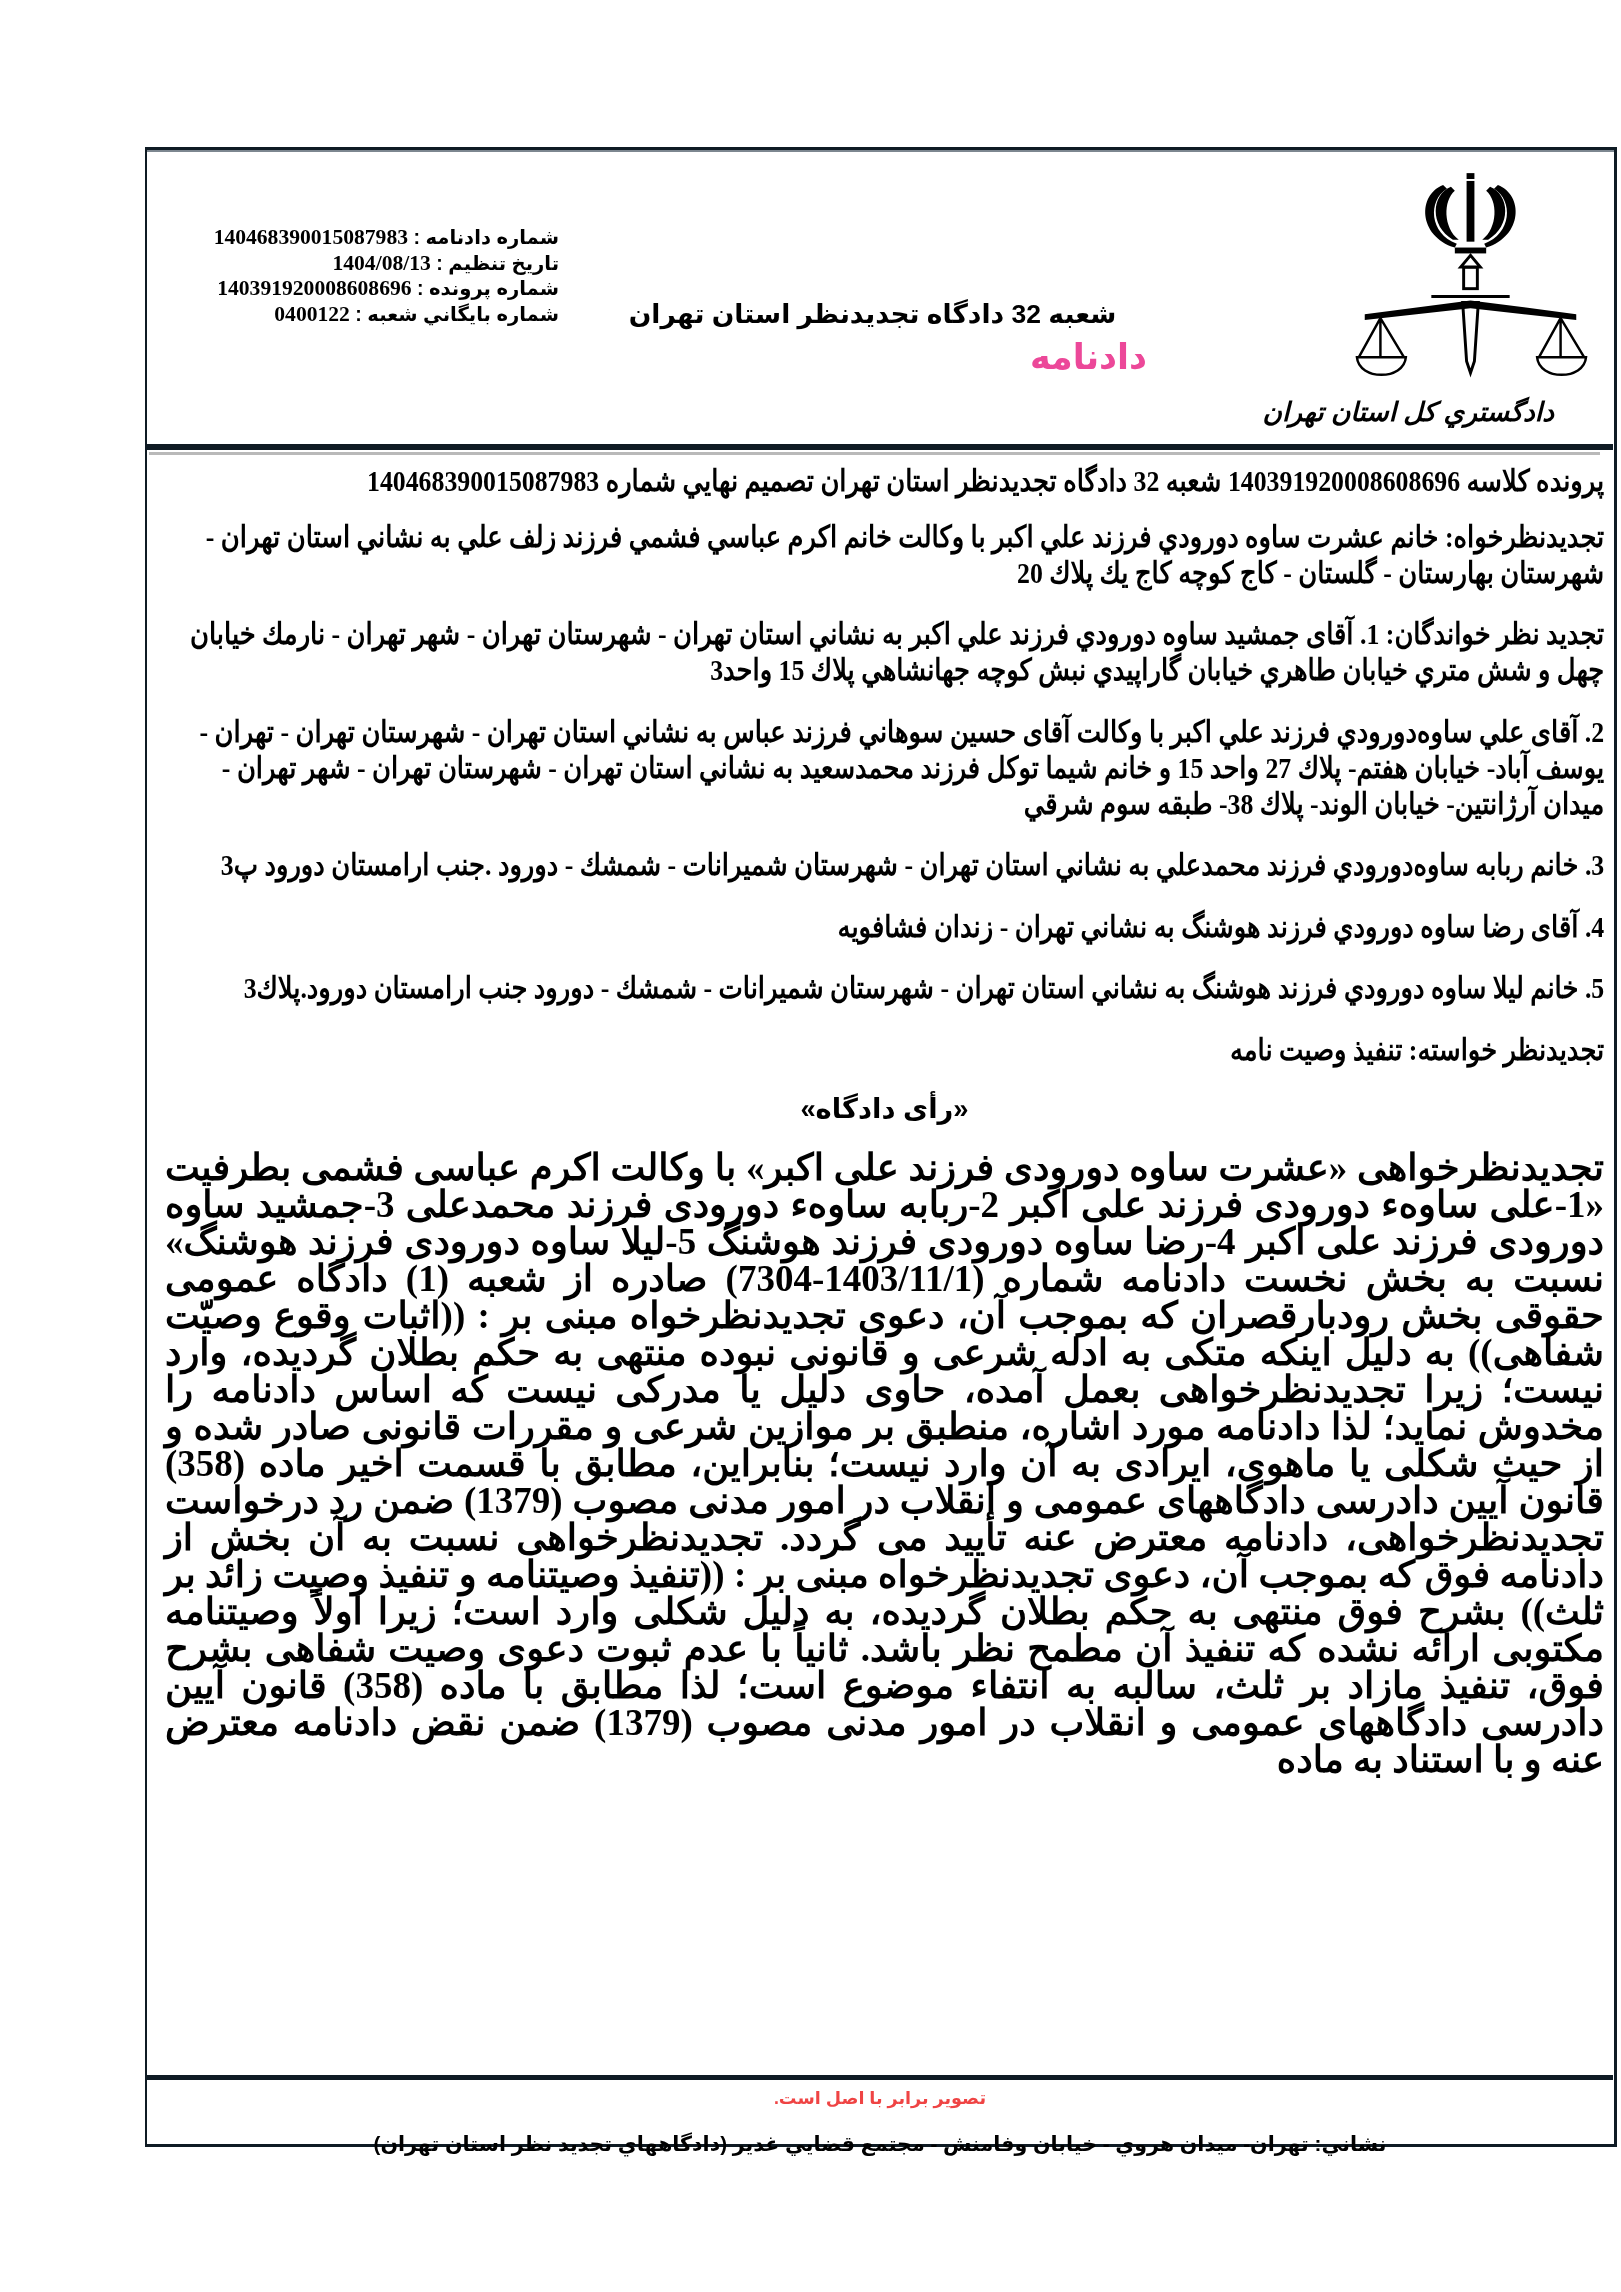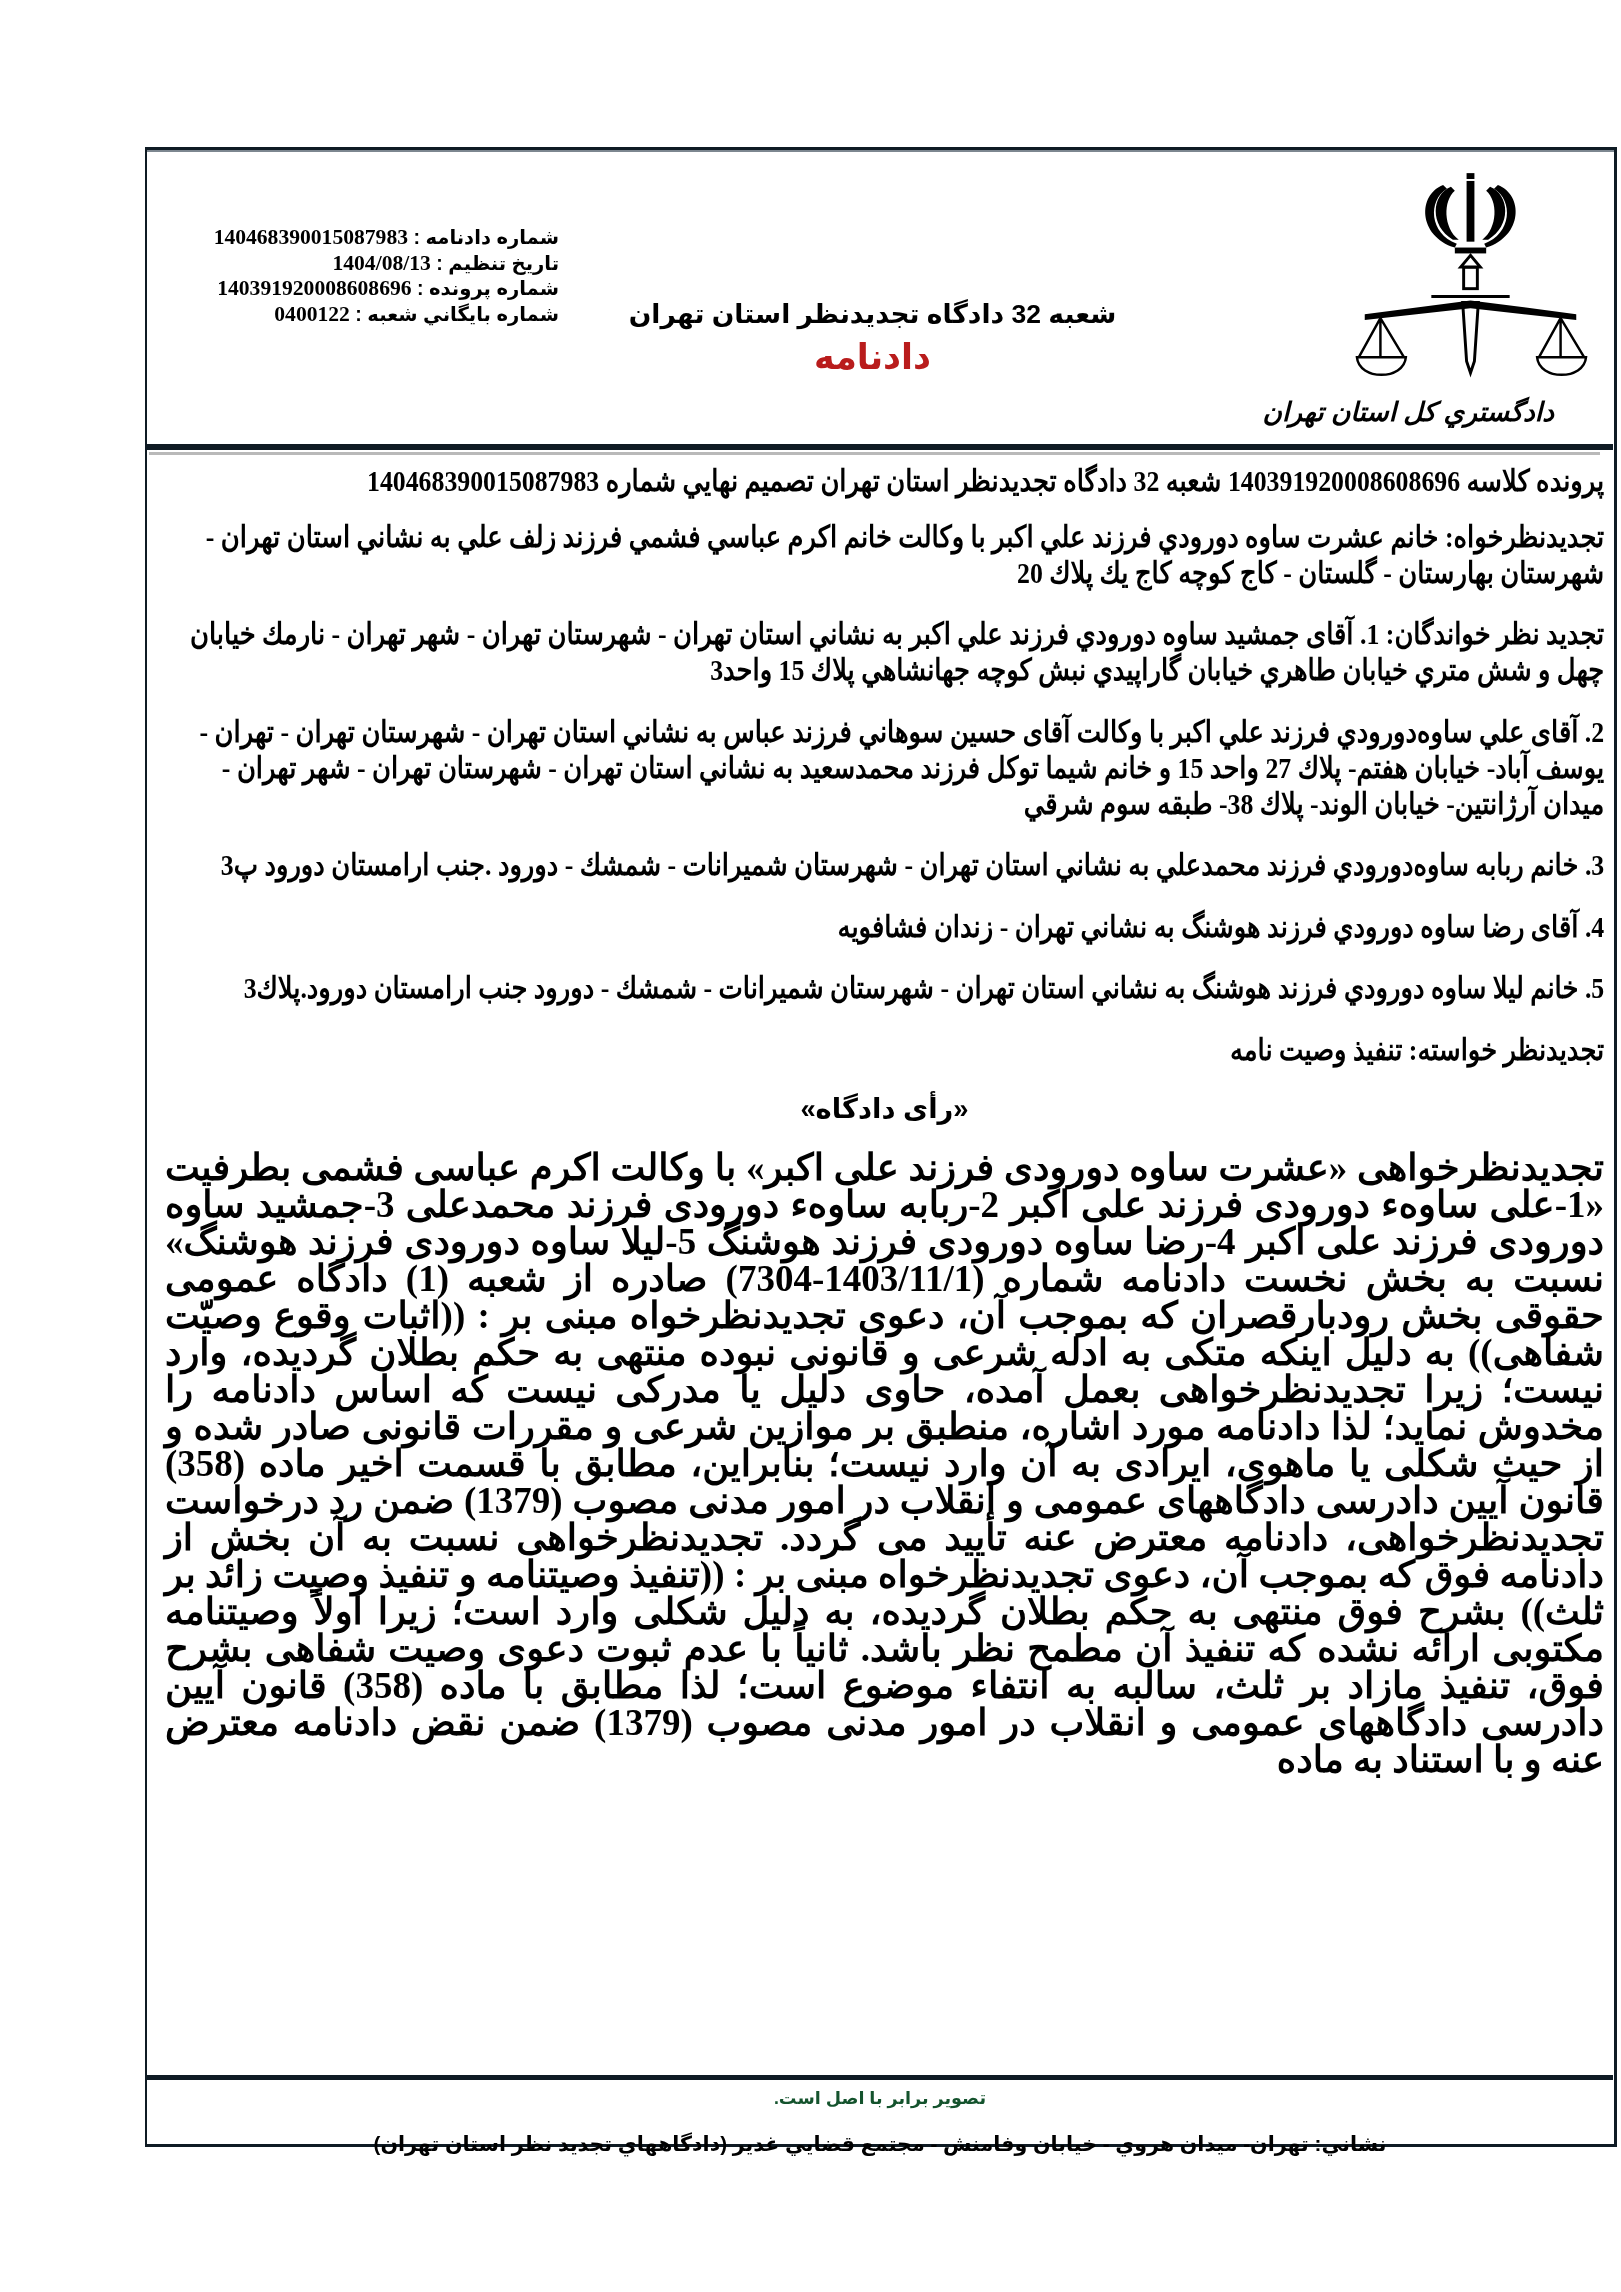--- a/index.html
+++ b/index.html
@@ -20,22 +20,22 @@
 
   .emblem { position: absolute; right: 25.5px; top: 13.7px; width: 235px; height: 216px; }
   .emblem svg { width: 100%; height: 100%; }
   .org-name { position: absolute; right: 59px; top: 245px; font-size: 26.5px; font-weight: bold;
               direction: rtl; white-space: nowrap; font-style: italic; }
 
   .verse { position: absolute; left: 0; right: 0; top: 41px; text-align: center;
            font-size: 20.6px; font-weight: bold; direction: rtl; padding-left: 39px; }
   .branch { position: absolute; left: 451px; width: 549px; top: 147px; text-align: center;
             font-size: 26.5px; font-weight: bold; direction: rtl; }
-  .doc-title { position: absolute; left: 451px; width: 549px; top: 186px; text-align: center;
-               font-size: 35px; font-weight: bold; color: #b91c1c; direction: rtl; }
+  .doc-title { position: absolute; left: 451px; width: 549px; top: 186px; 
+               font-size: 35px; font-weight: bold; color: #ec4899; direction: rtl; }
 
   .meta { position: absolute; left: 0; top: 74px; width: 412px; direction: rtl;
           font-size: 19.6px; font-weight: bold; line-height: 25.5px; text-align: right; }
   .meta-row { white-space: nowrap; }
   .meta-row .val { font-family: "Liberation Serif", serif; font-size: 21.6px; }
 
   
   .content { position: absolute; left: 165px; width: 1439px; top: 463px; direction: rtl;
              text-align: right; }
   .cond { font-family: "Liberation Serif", serif; font-size: 30px; line-height: 36px;
@@ -46,21 +46,21 @@
   .section-center { text-align: center; font-size: 27.4px; font-weight: bold;
                     margin: 19.6px 0 23.5px; }
   .ruling { font-family: "Liberation Serif", serif; font-size: 37px; font-weight: bold;
             line-height: 37px; text-align: justify; text-align-last: right; }
 
   
   .footer-sep { position: absolute; left: 147px; top: 2075px; width: 1466px; height: 4.9px;
                 background: #0f1b24; }
   .footer { position: absolute; left: 147px; top: 2082px; width: 1466px; text-align: center;
             direction: rtl; }
-  .certified { font-size: 17.6px; font-weight: bold; color: #14532d; margin-top: 5.9px; }
+  .certified { font-size: 17.6px; font-weight: bold; color: #ef4444; margin-top: 5.9px; }
   .address { font-size: 20.6px; font-weight: bold; margin-top: 23px; }
 </style>
 </head>
 <body>
 
 <div class="frame"></div>
 
 <div class="header">
   <div class="emblem">
     <svg viewBox="0 0 240 220" xmlns="http://www.w3.org/2000/svg">

